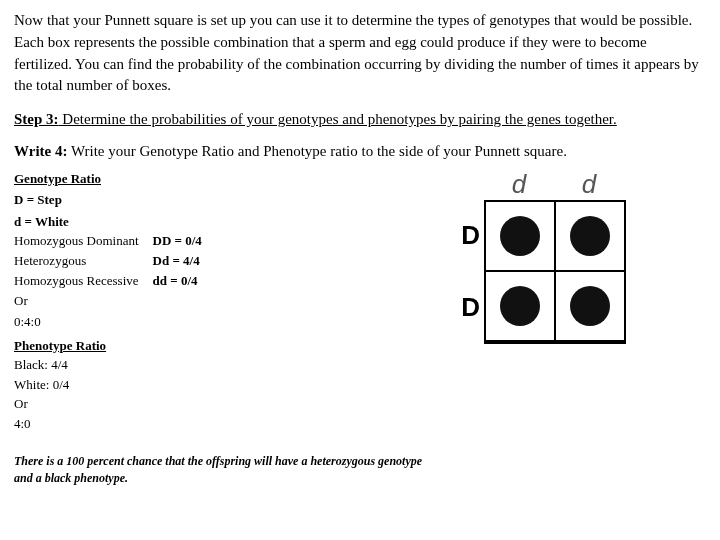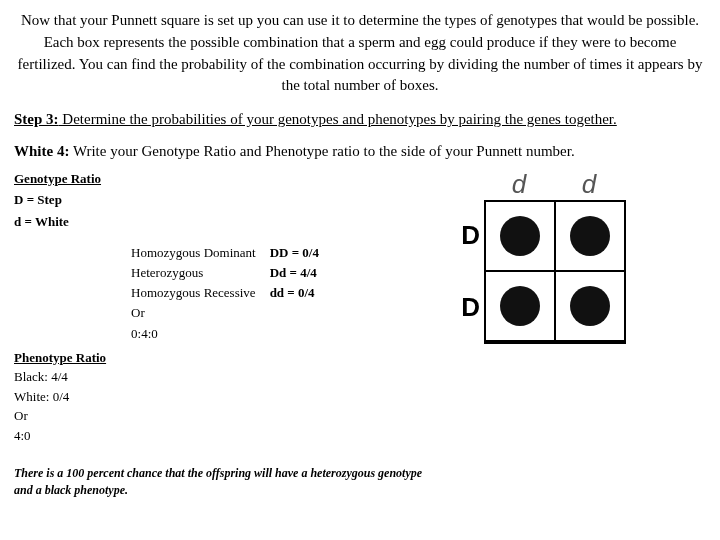--- a/index.html
+++ b/index.html
@@ -9,21 +9,20 @@
       background: #fff;
       font-family: Times New Roman, serif;
       font-size: 15px;
       color: #000;
       overflow: hidden;
       padding: 10px 14px;
     }
     .intro-text {
       line-height: 1.45;
       margin-bottom: 12px;
-      text-align: center;
     }
     .step3 {
       line-height: 1.45;
       margin-bottom: 10px;
       text-decoration: underline;
     }
     .step4-header {
       line-height: 1.45;
       margin-bottom: 6px;
     }
@@ -80,40 +79,40 @@
 </div>
 
 <div>
   <p class="step3">
     <span class="bold">Step 3:</span><span> Determine the probabilities of your genotypes and phenotypes by pairing the genes together.</span>
   </p>
 </div>
 
 <div>
   <p class="step4-header">
-    <span class="bold">White 4:</span><span> Write your Genotype Ratio and Phenotype ratio to the side of your Punnett number.</span>
+    <span class="bold">Write 4:</span><span> Write your Genotype Ratio and Phenotype ratio to the side of your Punnett square.</span>
   </p>
 </div>
 
 <div class="lower-section">
   <div class="left-panel">
 
     <div class="genotype-ratio-title underline">Genotype Ratio</div>
     <div style="display:flex; gap:8px; margin-bottom:2px;">
       <div>
         <span class="bold">D = Step</span>
       </div>
     </div>
-    <div style="display:flex; gap:8px; margin-bottom:12px;text-align:right;">
+    <div style="display:flex; gap:8px; margin-bottom:0;text-align:right;">
       <div>
         <span class="bold">d = White</span>
       </div>
     </div>
 
-    <div style="display:flex; gap:14px; margin-bottom:2px;justify-content:center;">
+    <div style="display:flex; gap:14px; margin-bottom:2px;">
       <div style="font-size:13px; line-height:1.55;">
         <div>Homozygous Dominant</div>
         <div>Heterozygous</div>
         <div>Homozygous Recessive</div>
         <div>Or</div>
         <div>0:4:0</div>
       </div>
       <div style="font-size:13px; line-height:1.55;font-weight:bold;">
         <div>DD = 0/4</div>
         <div>Dd = 4/4</div>

